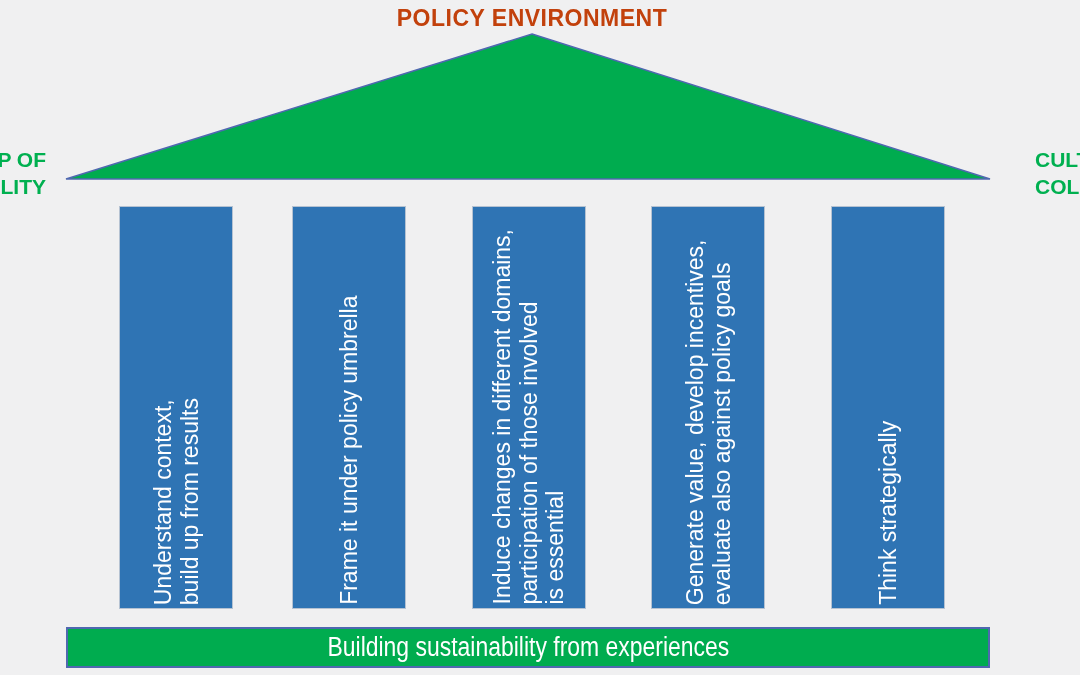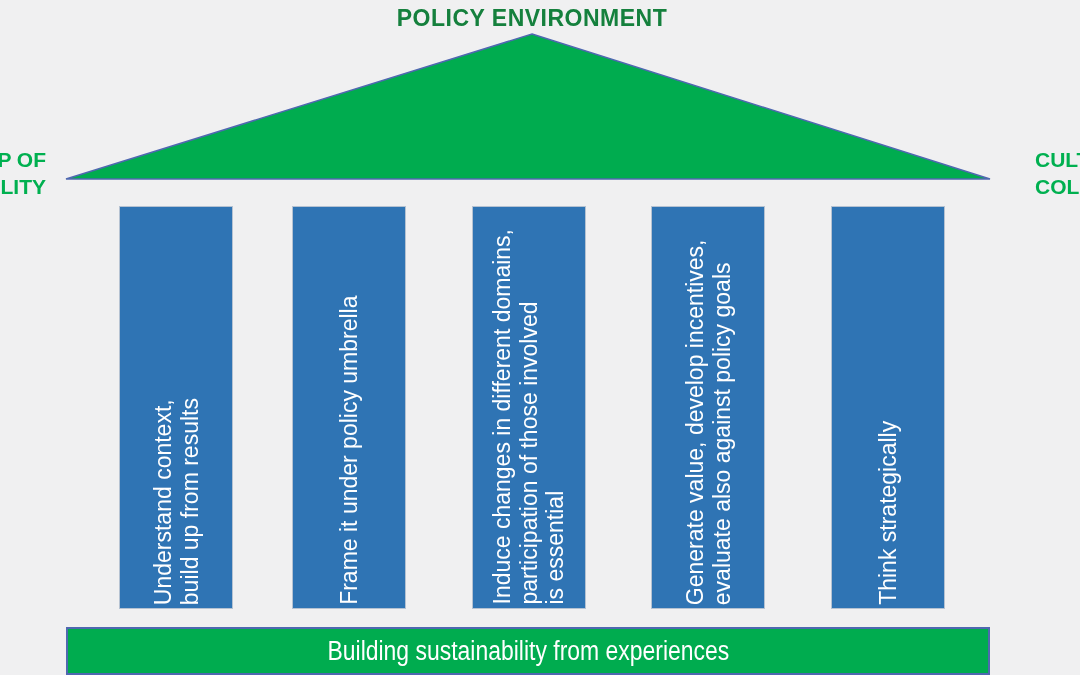--- a/index.html
+++ b/index.html
@@ -14,21 +14,21 @@
     overflow: hidden;
     background: #f0f0f1;
     font-family: "Liberation Sans", sans-serif;
   }
   .title {
     position: absolute;
     top: 5px;
     left: 0;
     width: 1064px;
     text-align: center;
-    color: #15803d;
+    color: #c2410c;
     font-size: 23px;
     font-weight: bold;
     letter-spacing: 0.5px;
   }
   .pediment {
     position: absolute;
     top: 0;
     left: 0;
   }
   .edge-label {
@@ -69,21 +69,21 @@
     font-size: 23px;
     line-height: 1.16;
     white-space: pre-line;
     text-align: left;
   }
   .base-bar {
     position: absolute;
     left: 66px;
     top: 627px;
     width: 924px;
-    height: 48px;
+    height: 41px;
     background: #00ac4f;
     border: 2px solid #4f68b0;
     box-sizing: border-box;
     display: flex;
     align-items: center;
     justify-content: center;
   }
   .base-text {
     display: inline-block;
     transform: scaleX(0.85);

